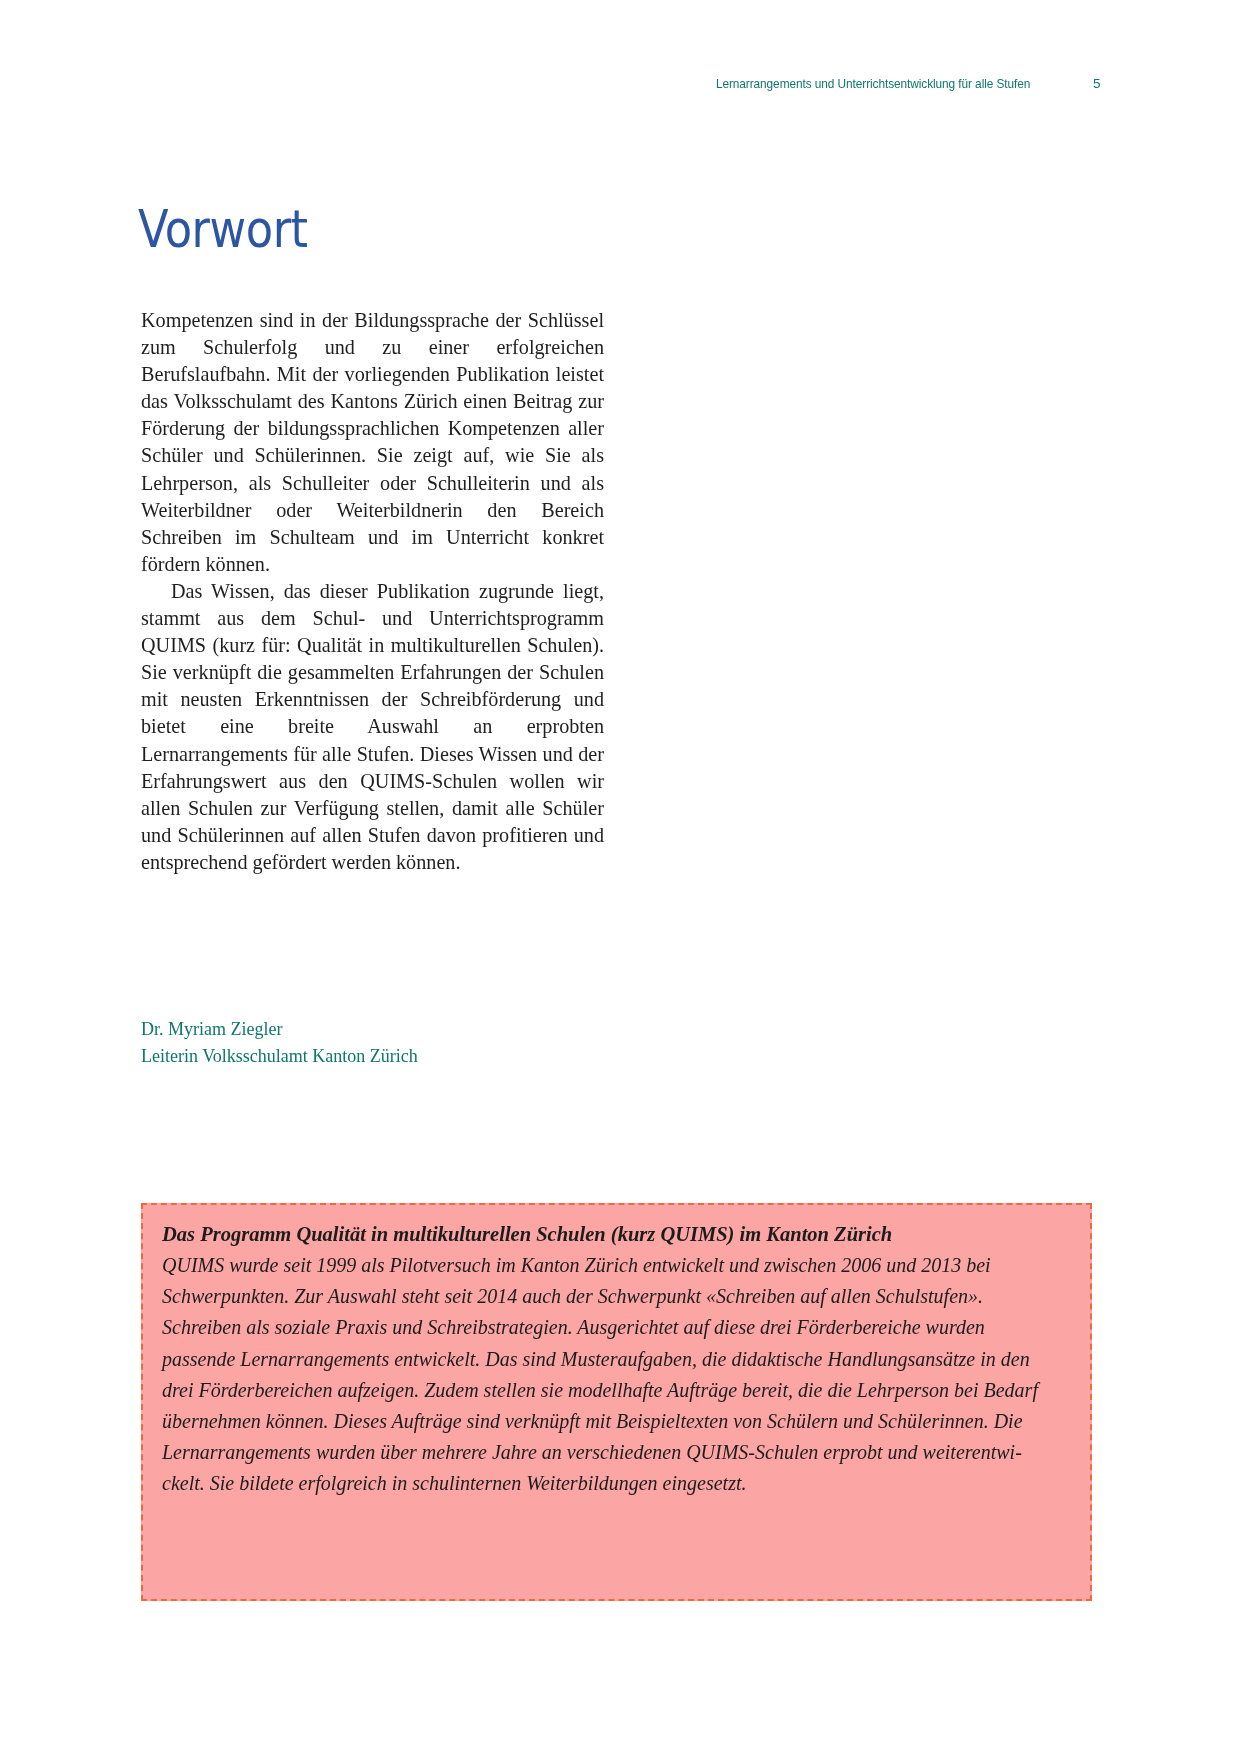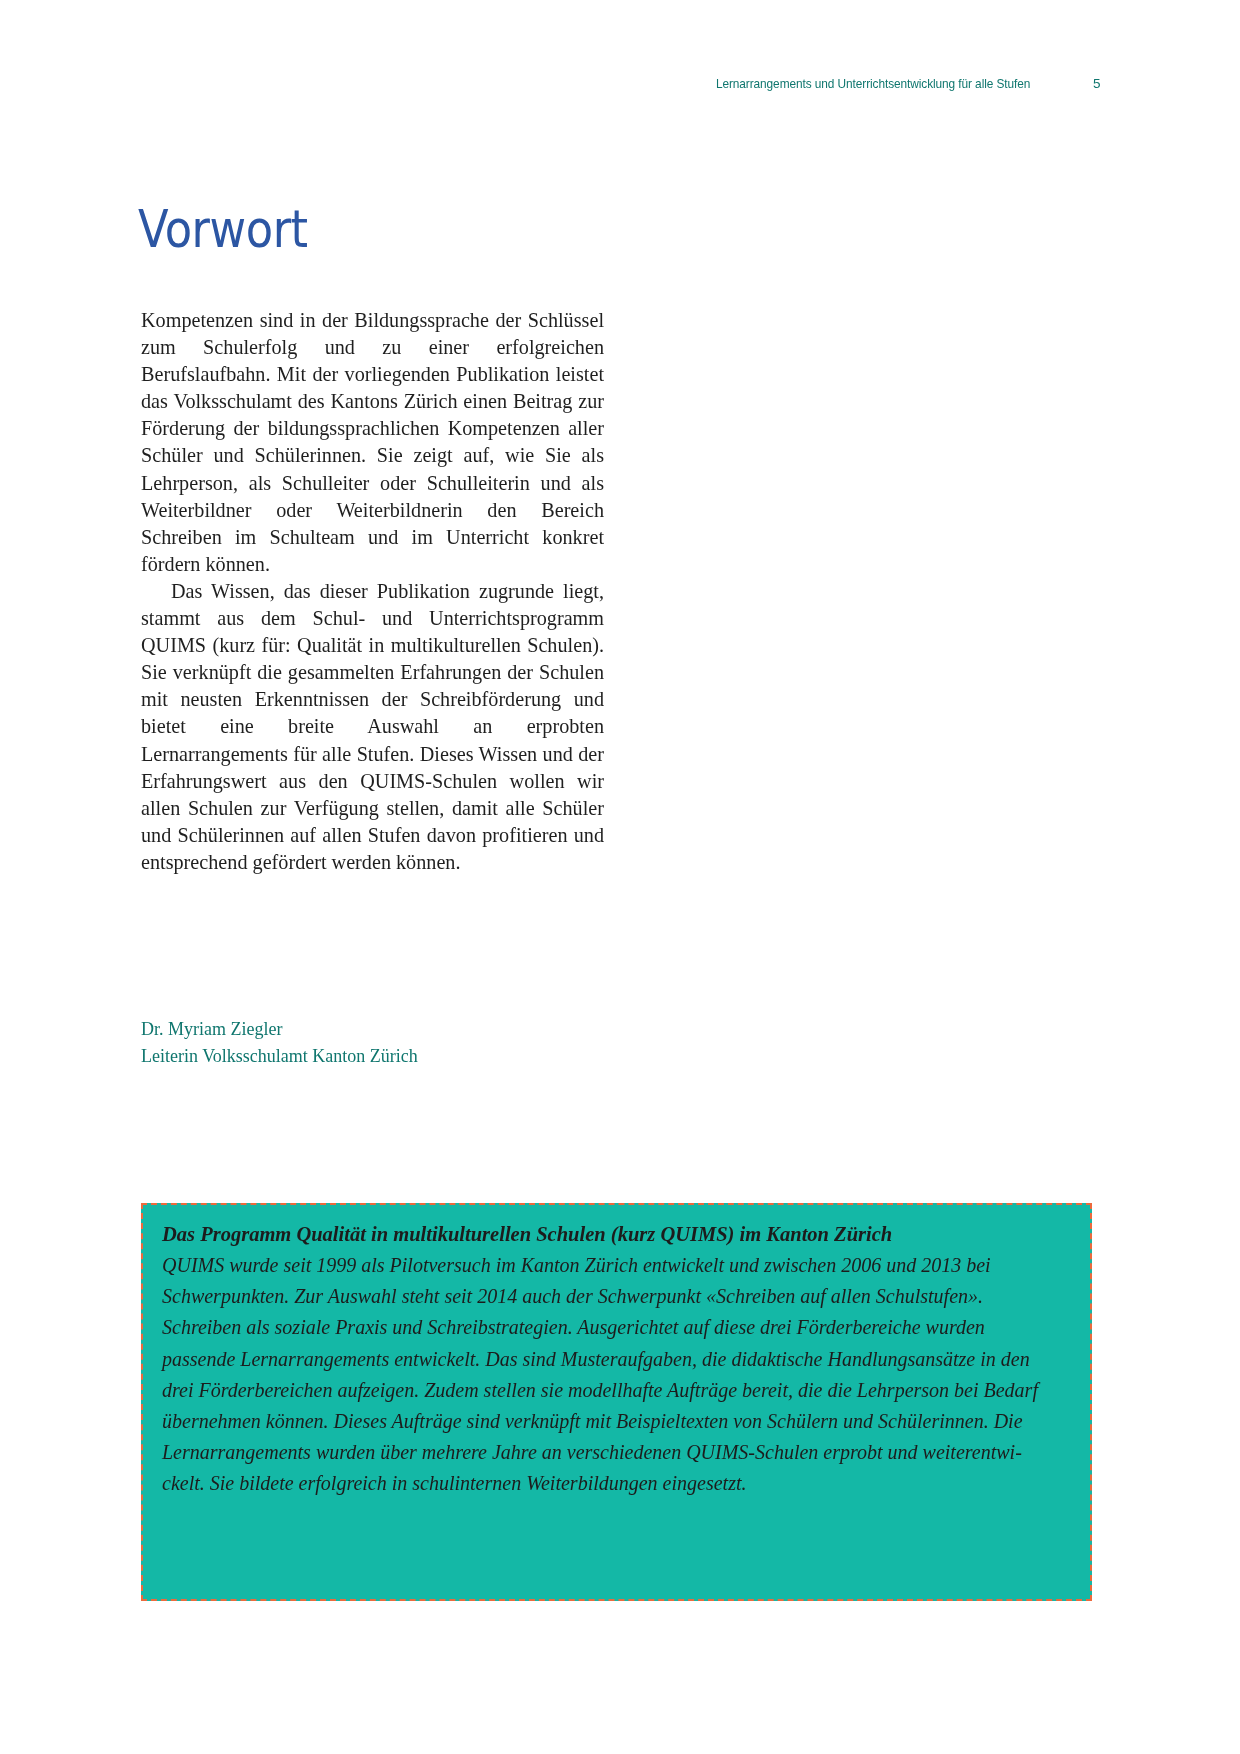--- a/index.html
+++ b/index.html
@@ -80,21 +80,21 @@
     color: #0f766e;
   }
   .signature div { white-space: nowrap; }
   .info-box {
     position: absolute;
     top: 1203px;
     left: 141px;
     width: 951px;
     height: 398px;
     box-sizing: border-box;
-    background: #14b8a6;
+    background: #fca5a5;
     border: 2px dashed #ec6a3d;
     padding: 14px 18px 0 19px;
     font-family: "Liberation Serif", serif;
     color: #1c1c1c;
   }
   .info-box .box-title {
     font-weight: bold;
     font-style: italic;
     font-size: 20.5px;
     line-height: 31px;

